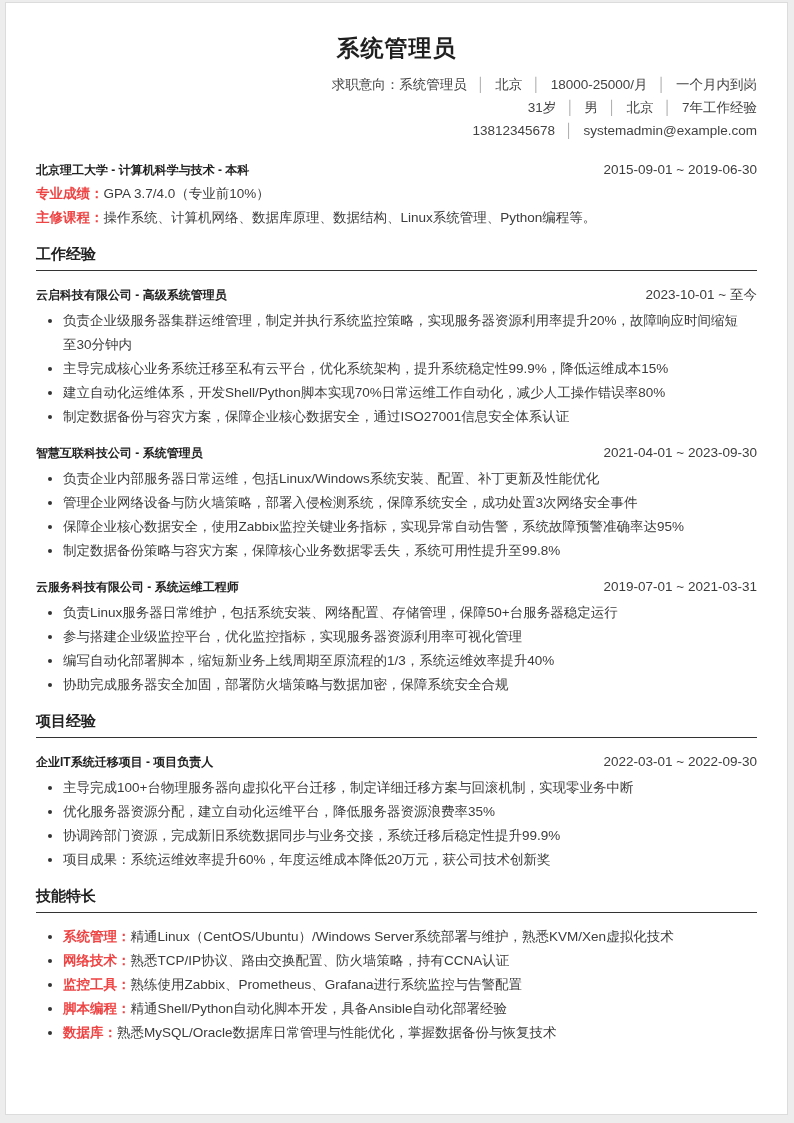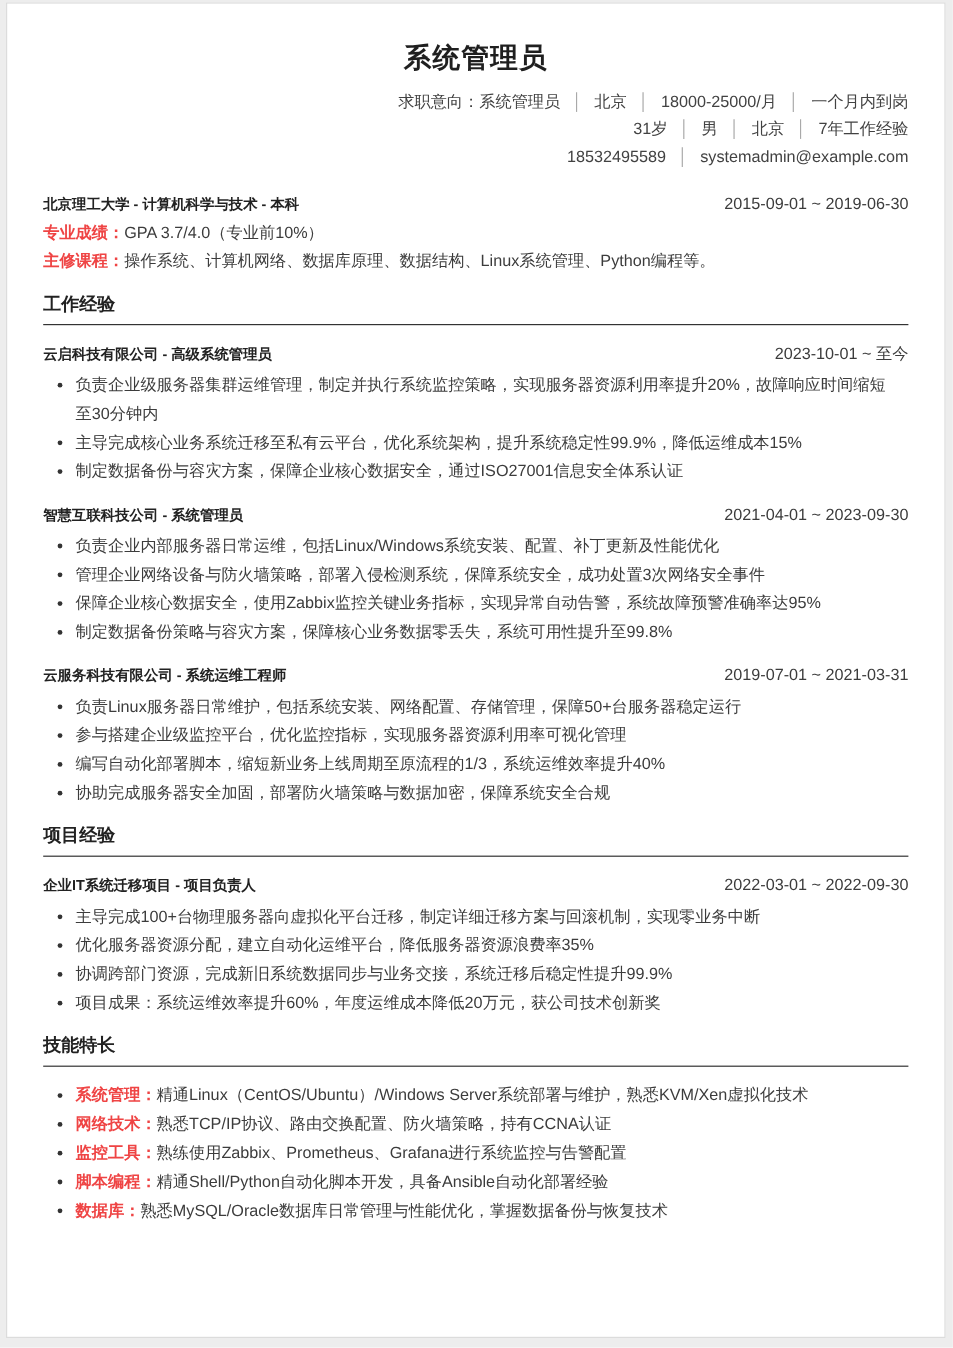--- a/index.html
+++ b/index.html
@@ -75,21 +75,21 @@
   <h1 class="resume-title">系统管理员</h1>
 
   <div class="contacts">
     <div class="contact-line">
       <span>求职意向：系统管理员</span><span class="sep">│</span><span>北京</span><span class="sep">│</span><span>18000-25000/月</span><span class="sep">│</span><span>一个月内到岗</span>
     </div>
     <div class="contact-line">
       <span>31岁</span><span class="sep">│</span><span>男</span><span class="sep">│</span><span>北京</span><span class="sep">│</span><span>7年工作经验</span>
     </div>
     <div class="contact-line">
-      <span>18532495589</span><span class="sep">│</span><span>systemadmin@example.com</span>
+      <span>13812345678</span><span class="sep">│</span><span>systemadmin@example.com</span>
     </div>
   </div>
 
   <div class="section">
     <div class="entry">
       <div class="entry-row">
         <span class="entry-title">北京理工大学 - 计算机科学与技术 - 本科</span>
         <span class="entry-date">2015-09-01 ~ 2019-06-30</span>
       </div>
       <div class="detail-line">
@@ -113,20 +113,24 @@
         <li class="tall">
             <span class="dot"></span>
             <span>负责企业级服务器集群运维管理，制定并执行系统监控策略，实现服务器资源利用率提升20%，故障响应时间缩短至30分钟内</span>
           </li>
         <li>
             <span class="dot"></span>
             <span>主导完成核心业务系统迁移至私有云平台，优化系统架构，提升系统稳定性99.9%，降低运维成本15%</span>
           </li>
         <li>
             <span class="dot"></span>
+            <span>建立自动化运维体系，开发Shell/Python脚本实现70%日常运维工作自动化，减少人工操作错误率80%</span>
+          </li>
+        <li>
+            <span class="dot"></span>
             <span>制定数据备份与容灾方案，保障企业核心数据安全，通过ISO27001信息安全体系认证</span>
           </li>
       </ul>
     </div>
 
     <div class="entry">
       <div class="entry-row">
         <span class="entry-title">智慧互联科技公司 - 系统管理员</span>
         <span class="entry-date">2021-04-01 ~ 2023-09-30</span>
       </div>

